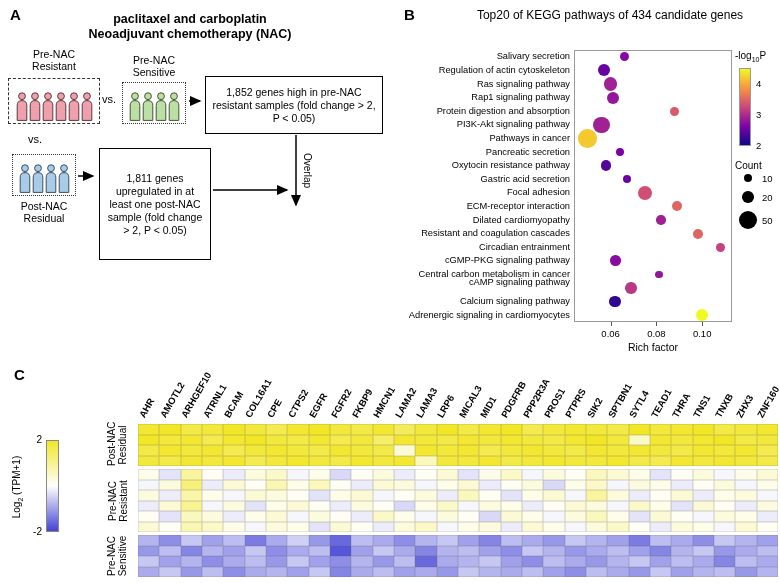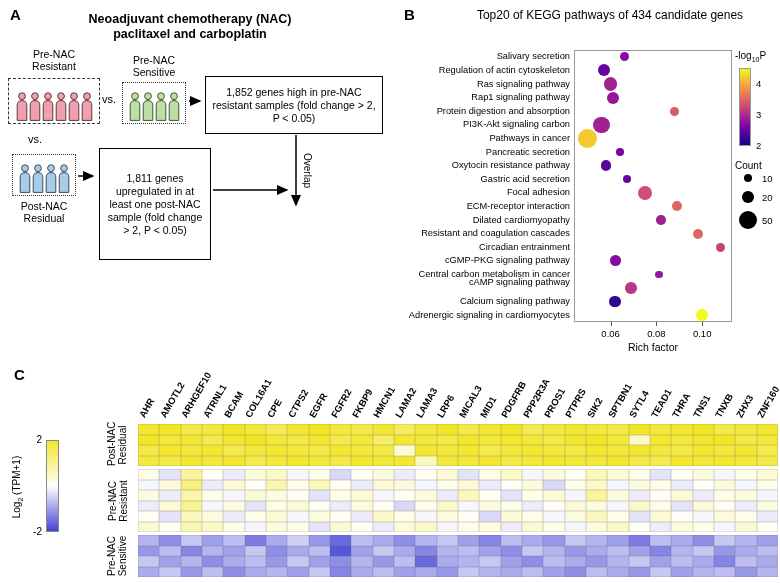--- a/index.html
+++ b/index.html
@@ -36,22 +36,22 @@
 .c-cbar-label{position:absolute;width:84px;height:12px;left:-25px;top:481px;transform:rotate(-90deg);font-size:10px;text-align:center;white-space:nowrap;}
 sub{font-size:7px;}
 </style>
 </head>
 <body>
 
 <div class="page">
 
   <div class="panel-letter" style="left:10px;top:6px;">A</div>
   <div class="a-title">
+    <div>paclitaxel and carboplatin</div>
     <div>Neoadjuvant chemotherapy (NAC)</div>
-    <div>paclitaxel and carboplatin</div>
   </div>
 
   <div class="grp-label" style="left:8px;top:48px;width:92px;">
     <div>Pre-NAC</div>
     <div>Resistant</div>
   </div>
   <div class="people-box dashed" style="left:8px;top:78px;width:92px;height:46px;">
       <svg width="12" height="29" viewBox="0 0 12 29">
         <circle cx="6" cy="4.2" r="3.4" fill="#f0a0ac" stroke="#5a3a40" stroke-width="1"></circle>
         <path d="M1.2 28.4 L1.2 13.5 Q1.2 8.6 6 8.6 Q10.8 8.6 10.8 13.5 L10.8 28.4 Z" fill="#f0a0ac" stroke="#5a3a40" stroke-width="1"></path>
@@ -150,21 +150,21 @@
   <div class="b-xlabel">Rich factor</div>
   <div class="b-leg-title"><span>-log</span><sub>10</sub><span>P</span></div>
   <div class="b-colorbar" id="b-colorbar" style="background: linear-gradient(to top, rgb(13, 8, 135), rgb(126, 3, 168), rgb(204, 71, 120), rgb(248, 149, 64), rgb(240, 249, 33));"></div>
   <div class="b-count-title">Count</div>
   <div id="b-dyn">
       <div class="b-ylab" style="top:51.3px">Salivary secretion</div>
       <div class="b-ylab" style="top:64.9px">Regulation of actin cytoskeleton</div>
       <div class="b-ylab" style="top:78.5px">Ras signaling pathway</div>
       <div class="b-ylab" style="top:92.1px">Rap1 signaling pathway</div>
       <div class="b-ylab" style="top:105.7px">Protein digestion and absorption</div>
-      <div class="b-ylab" style="top:119.3px">PI3K-Akt signaling carbon</div>
+      <div class="b-ylab" style="top:119.3px">PI3K-Akt signaling pathway</div>
       <div class="b-ylab" style="top:132.9px">Pathways in cancer</div>
       <div class="b-ylab" style="top:146.5px">Pancreatic secretion</div>
       <div class="b-ylab" style="top:160.1px">Oxytocin resistance pathway</div>
       <div class="b-ylab" style="top:173.7px">Gastric acid secretion</div>
       <div class="b-ylab" style="top:187.3px">Focal adhesion</div>
       <div class="b-ylab" style="top:200.9px">ECM-receptor interaction</div>
       <div class="b-ylab" style="top:214.5px">Dilated cardiomyopathy</div>
       <div class="b-ylab" style="top:228.1px">Resistant and coagulation cascades</div>
       <div class="b-ylab" style="top:241.7px">Circadian entrainment</div>
       <div class="b-ylab" style="top:255.3px">cGMP-PKG signaling pathway</div>

